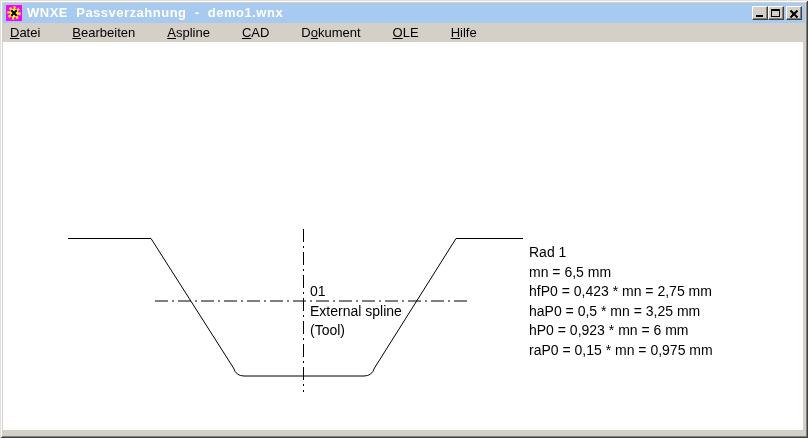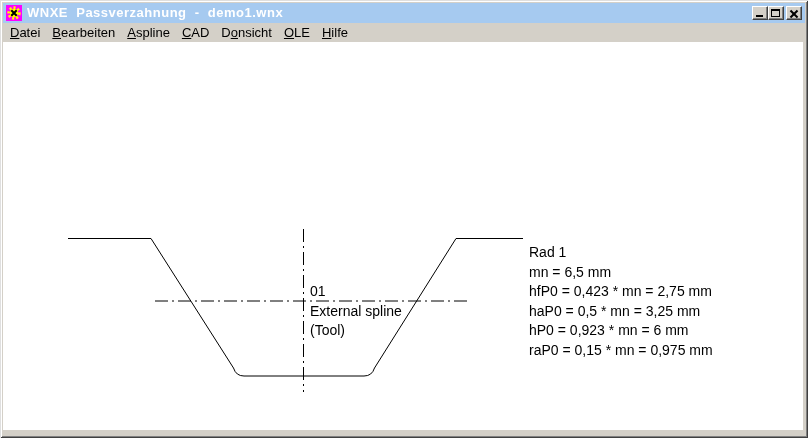--- a/index.html
+++ b/index.html
@@ -31,21 +31,21 @@
   .glyph-max{position:absolute;left:2px;top:2px;width:9px;height:8px;border:1px solid #000;border-top-width:2px;box-sizing:border-box;}
   .glyph-close{position:absolute;left:2px;top:3px;width:10px;height:7px;}
   .glyph-close::before,.glyph-close::after{
     content:"";position:absolute;left:0;top:2.5px;width:10px;height:2px;background:#000;
   }
   .glyph-close::before{transform:rotate(45deg);}
   .glyph-close::after{transform:rotate(-45deg);}
   
   .menubar{
     position:absolute;left:3px;top:23px;right:3px;height:19px;background:#D4D0C8;
-    display:flex;align-items:center;font-size:13px;color:#000;padding-left:1px;box-sizing:border-box;
+    display:flex;align-items:center;font-size:13px;color:#000;padding-left:1px;box-sizing:border-box;gap:20px;
   }
   .menu-item{padding:1px 6px;line-height:16px;}
   .menu-item .mn{text-decoration:underline;}
   
   .client{
     position:absolute;left:3px;top:42px;width:800px;height:388px;background:#ffffff;
   }
   .drawing text{
     font-family:"Liberation Sans",sans-serif;font-size:14px;fill:#000;
   }
@@ -76,21 +76,21 @@
         <span class="glyph-close"></span>
       </button>
     </div>
   </div>
 
   <div class="menubar">
       <span class="menu-item"><span class="mn">D</span><span>atei</span></span>
       <span class="menu-item"><span class="mn">B</span><span>earbeiten</span></span>
       <span class="menu-item"><span class="mn">A</span><span>spline</span></span>
       <span class="menu-item"><span class="mn">C</span><span>AD</span></span>
-      <span class="menu-item"><span>D</span><span class="mn">o</span><span>nsicht</span></span>
+      <span class="menu-item"><span>D</span><span class="mn">o</span><span>kument</span></span>
       <span class="menu-item"><span class="mn">O</span><span>LE</span></span>
       <span class="menu-item"><span class="mn">H</span><span>ilfe</span></span>
     </div>
 
   <div class="client">
     <svg class="drawing" width="800" height="388" viewBox="3 42 800 388">
 
       <path class="outline" d="M 68 238.5 H 151 L 233.5 368 Q 236 376 244 376 H 364 Q 372 376 374.5 368 L 456 238.5 H 523"></path>
 
       <path class="centerline" d="M 155 301 H 468"></path>

